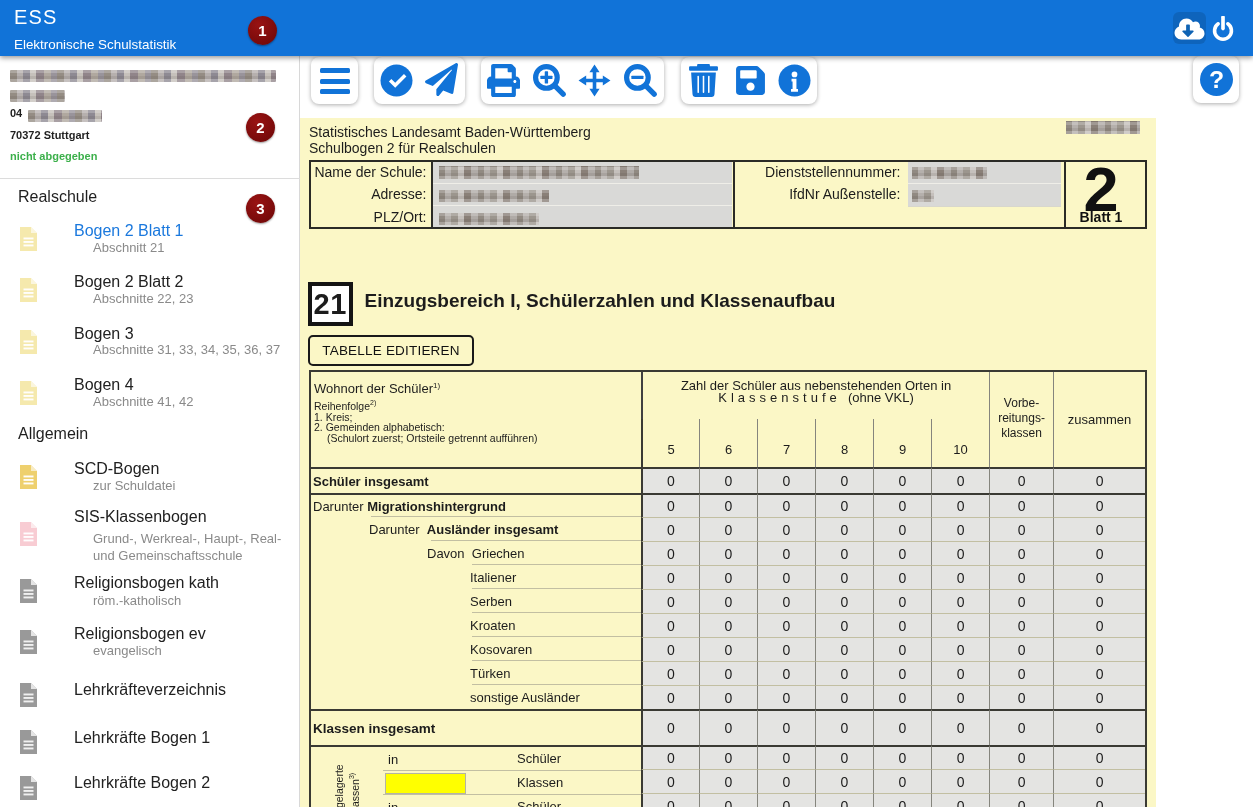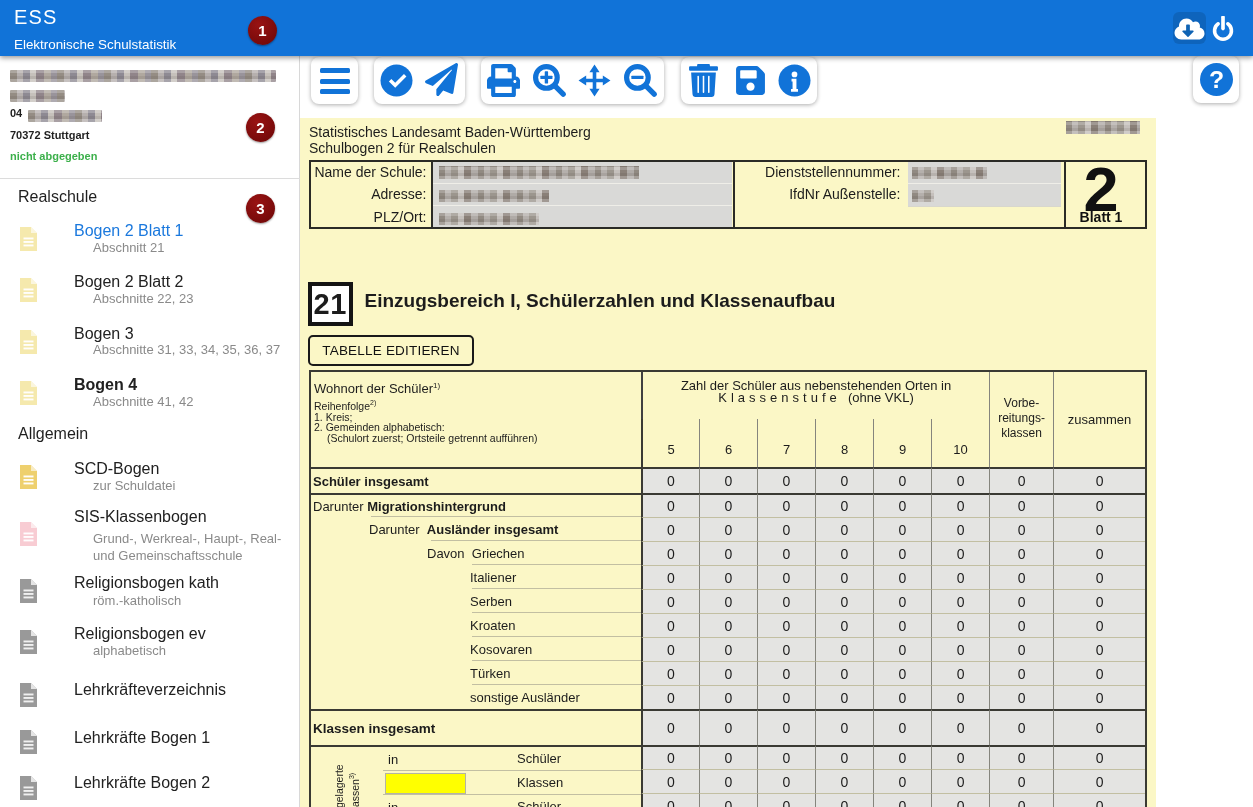--- a/index.html
+++ b/index.html
@@ -148,21 +148,21 @@
   <div class="iTitle" style="top:268.6px;">Bogen 3</div>
   <div class="iSub" style="top:286.3px;">Abschnitte 31, 33, 34, 35, 36, 37</div>
 
   <svg class="fico" style="top:325px" viewBox="0 0 19 24">
       <path d="M1 0h11l6 6v18H1z" fill="#f5e9ad"></path>
       <path d="M12 0l6 6h-6z" fill="#fff" opacity=".6"></path>
       <rect x="4.5" y="10.5" width="10" height="1.9" fill="#fff" opacity=".95"></rect>
       <rect x="4.5" y="14" width="10" height="1.9" fill="#fff" opacity=".95"></rect>
       <rect x="4.5" y="17.5" width="10" height="1.9" fill="#fff" opacity=".95"></rect>
     </svg>
-  <div class="iTitle" style="top:320px;font-weight:bold;">Bogen 4</div>
+  <div class="iTitle" style="top:320px;">Bogen 4</div>
   <div class="iSub" style="top:337.7px;">Abschnitte 41, 42</div>
 
   <div class="secHdr" style="top:369px;">Allgemein</div>
 
   <svg class="fico" style="top:409px" viewBox="0 0 19 24">
       <path d="M1 0h11l6 6v18H1z" fill="#eed06e"></path>
       <path d="M12 0l6 6h-6z" fill="#fff" opacity=".6"></path>
       <rect x="4.5" y="10.5" width="10" height="1.9" fill="#fff" opacity=".95"></rect>
       <rect x="4.5" y="14" width="10" height="1.9" fill="#fff" opacity=".95"></rect>
       <rect x="4.5" y="17.5" width="10" height="1.9" fill="#fff" opacity=".95"></rect>
@@ -191,21 +191,21 @@
   <div class="iSub" style="top:536.8px;">röm.-katholisch</div>
 
   <svg class="fico" style="top:573.7px" viewBox="0 0 19 24">
       <path d="M1 0h11l6 6v18H1z" fill="#999999"></path>
       <path d="M12 0l6 6h-6z" fill="#fff" opacity=".75"></path>
       <rect x="4.5" y="10.5" width="10" height="1.9" fill="#fff" opacity=".85"></rect>
       <rect x="4.5" y="14" width="10" height="1.9" fill="#fff" opacity=".85"></rect>
       <rect x="4.5" y="17.5" width="10" height="1.9" fill="#fff" opacity=".85"></rect>
     </svg>
   <div class="iTitle" style="top:568.7px;">Religionsbogen ev</div>
-  <div class="iSub" style="top:587.1px;">alphabetisch</div>
+  <div class="iSub" style="top:587.1px;">evangelisch</div>
 
   <svg class="fico" style="top:626.5px" viewBox="0 0 19 24">
       <path d="M1 0h11l6 6v18H1z" fill="#999999"></path>
       <path d="M12 0l6 6h-6z" fill="#fff" opacity=".75"></path>
       <rect x="4.5" y="10.5" width="10" height="1.9" fill="#fff" opacity=".85"></rect>
       <rect x="4.5" y="14" width="10" height="1.9" fill="#fff" opacity=".85"></rect>
       <rect x="4.5" y="17.5" width="10" height="1.9" fill="#fff" opacity=".85"></rect>
     </svg>
   <div class="iTitle" style="top:625px;">Lehrkräfteverzeichnis</div>
 

